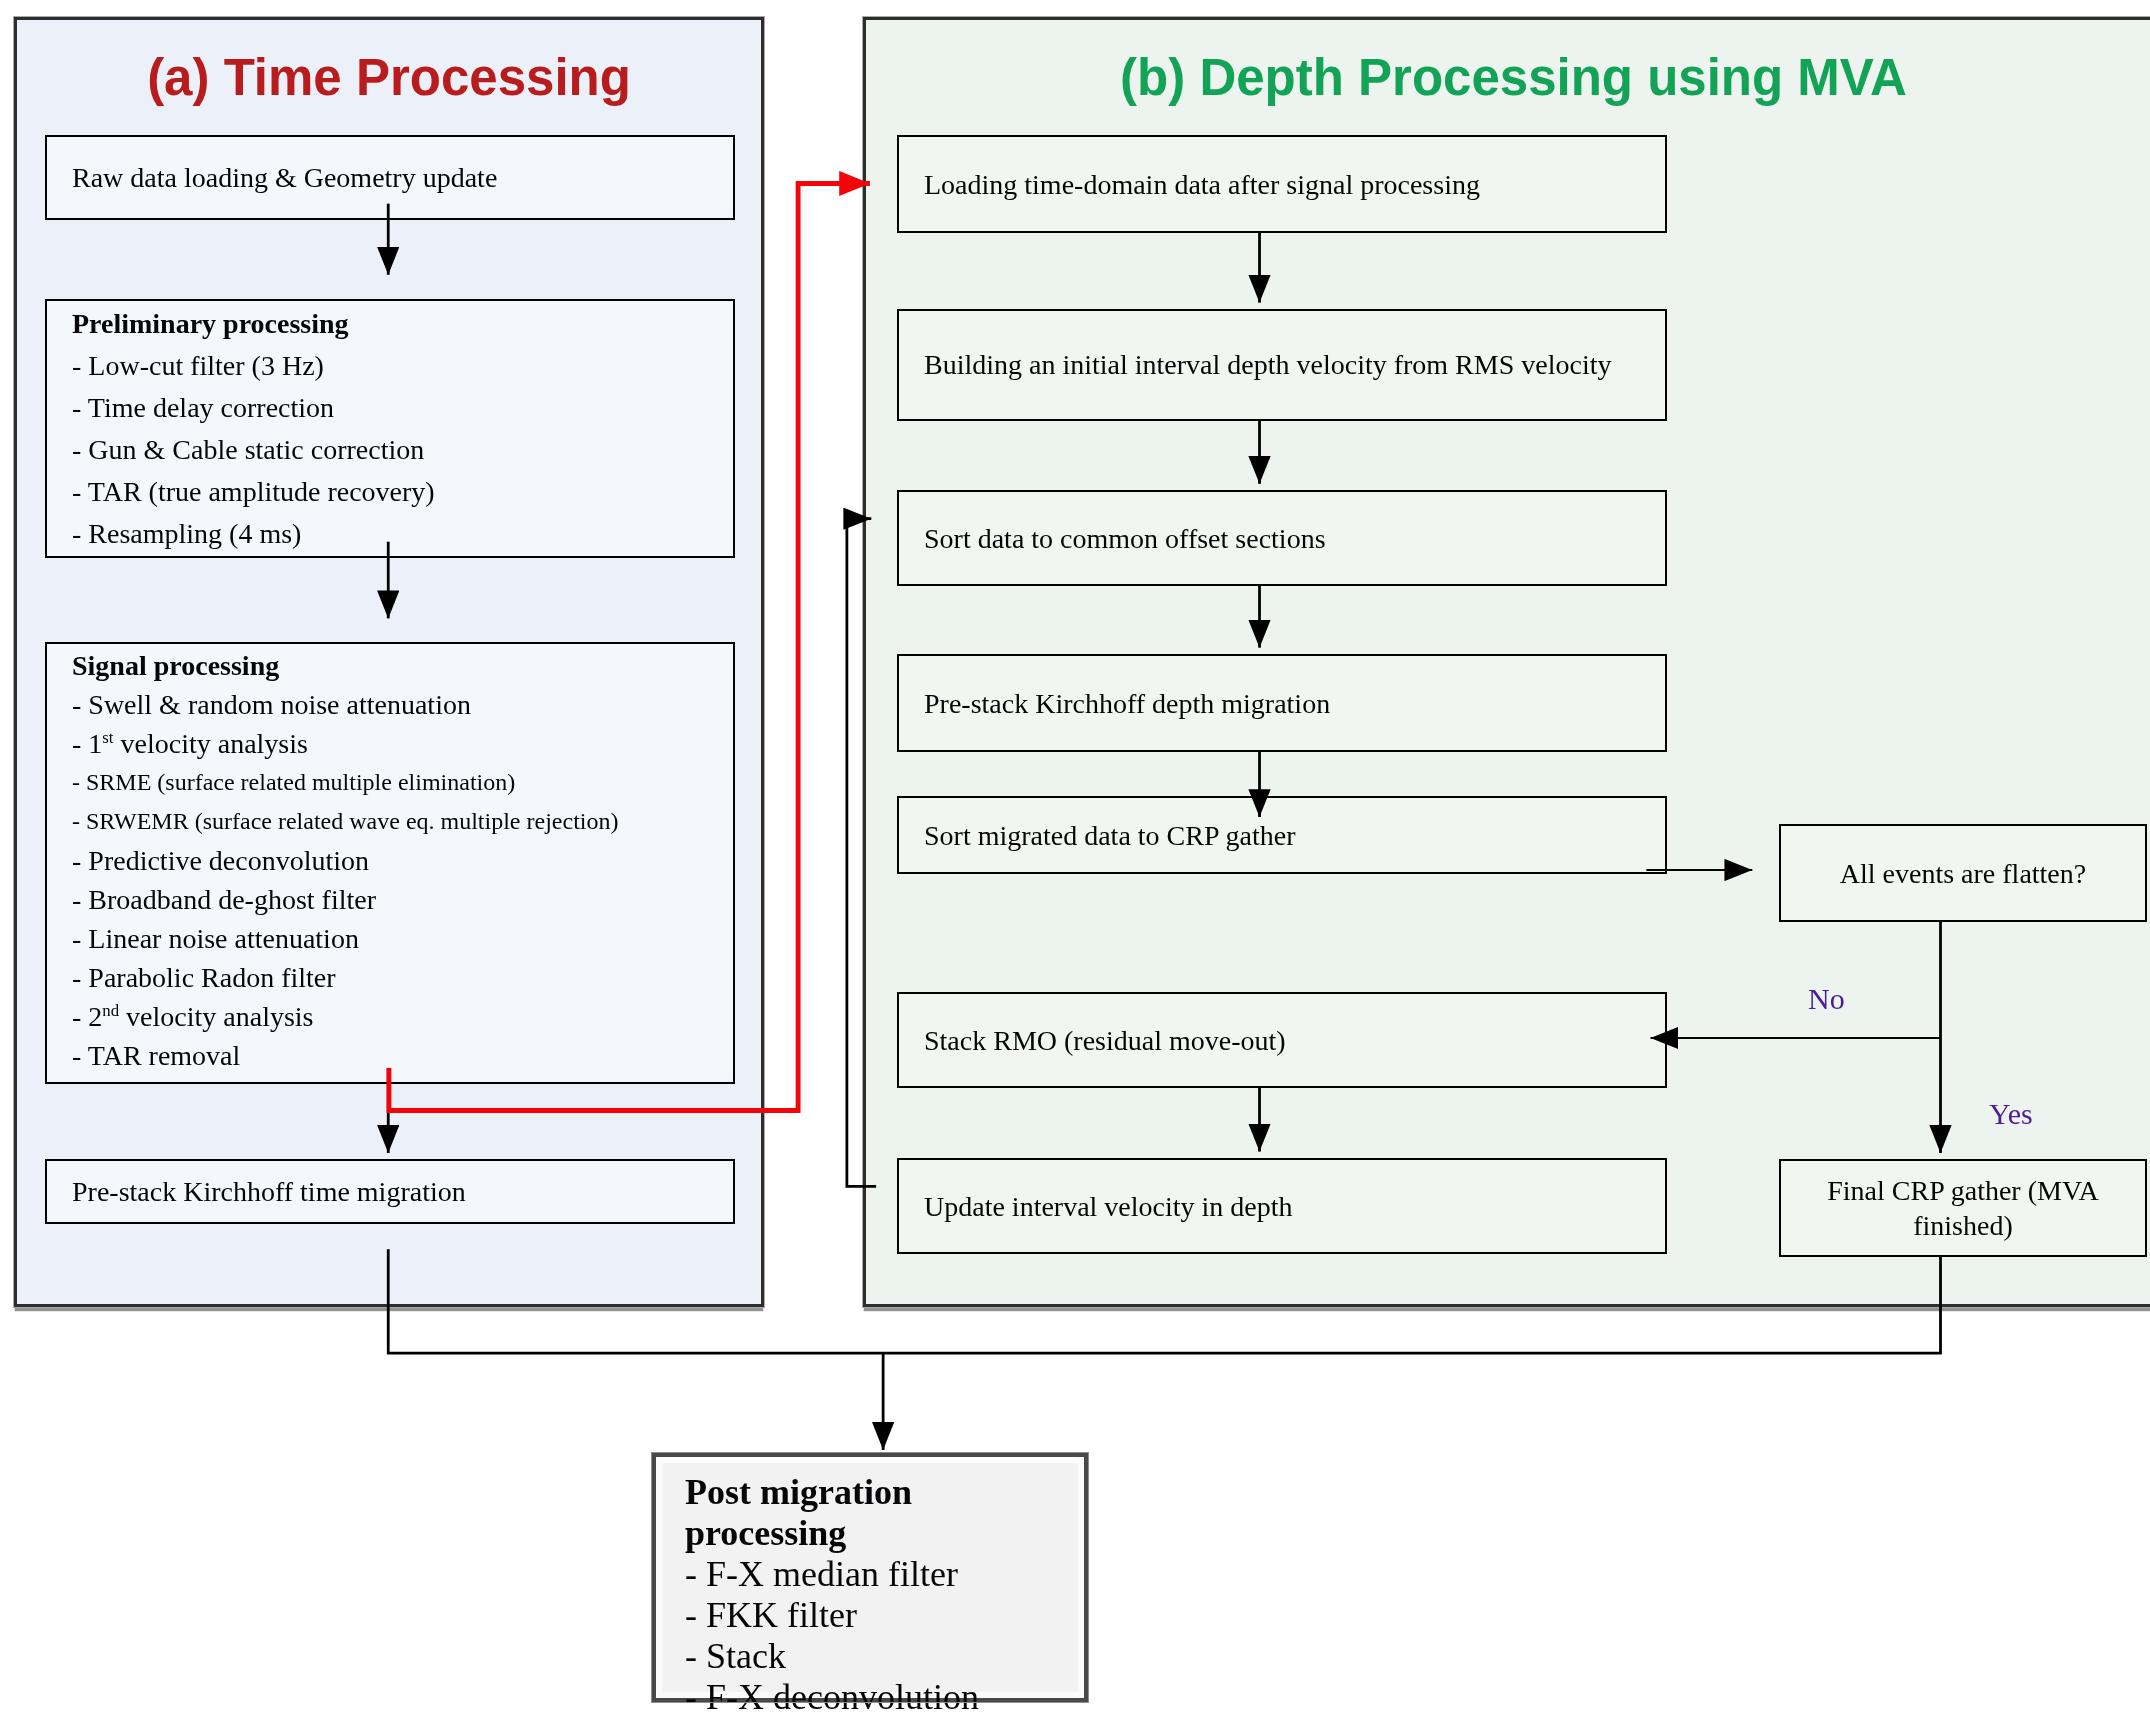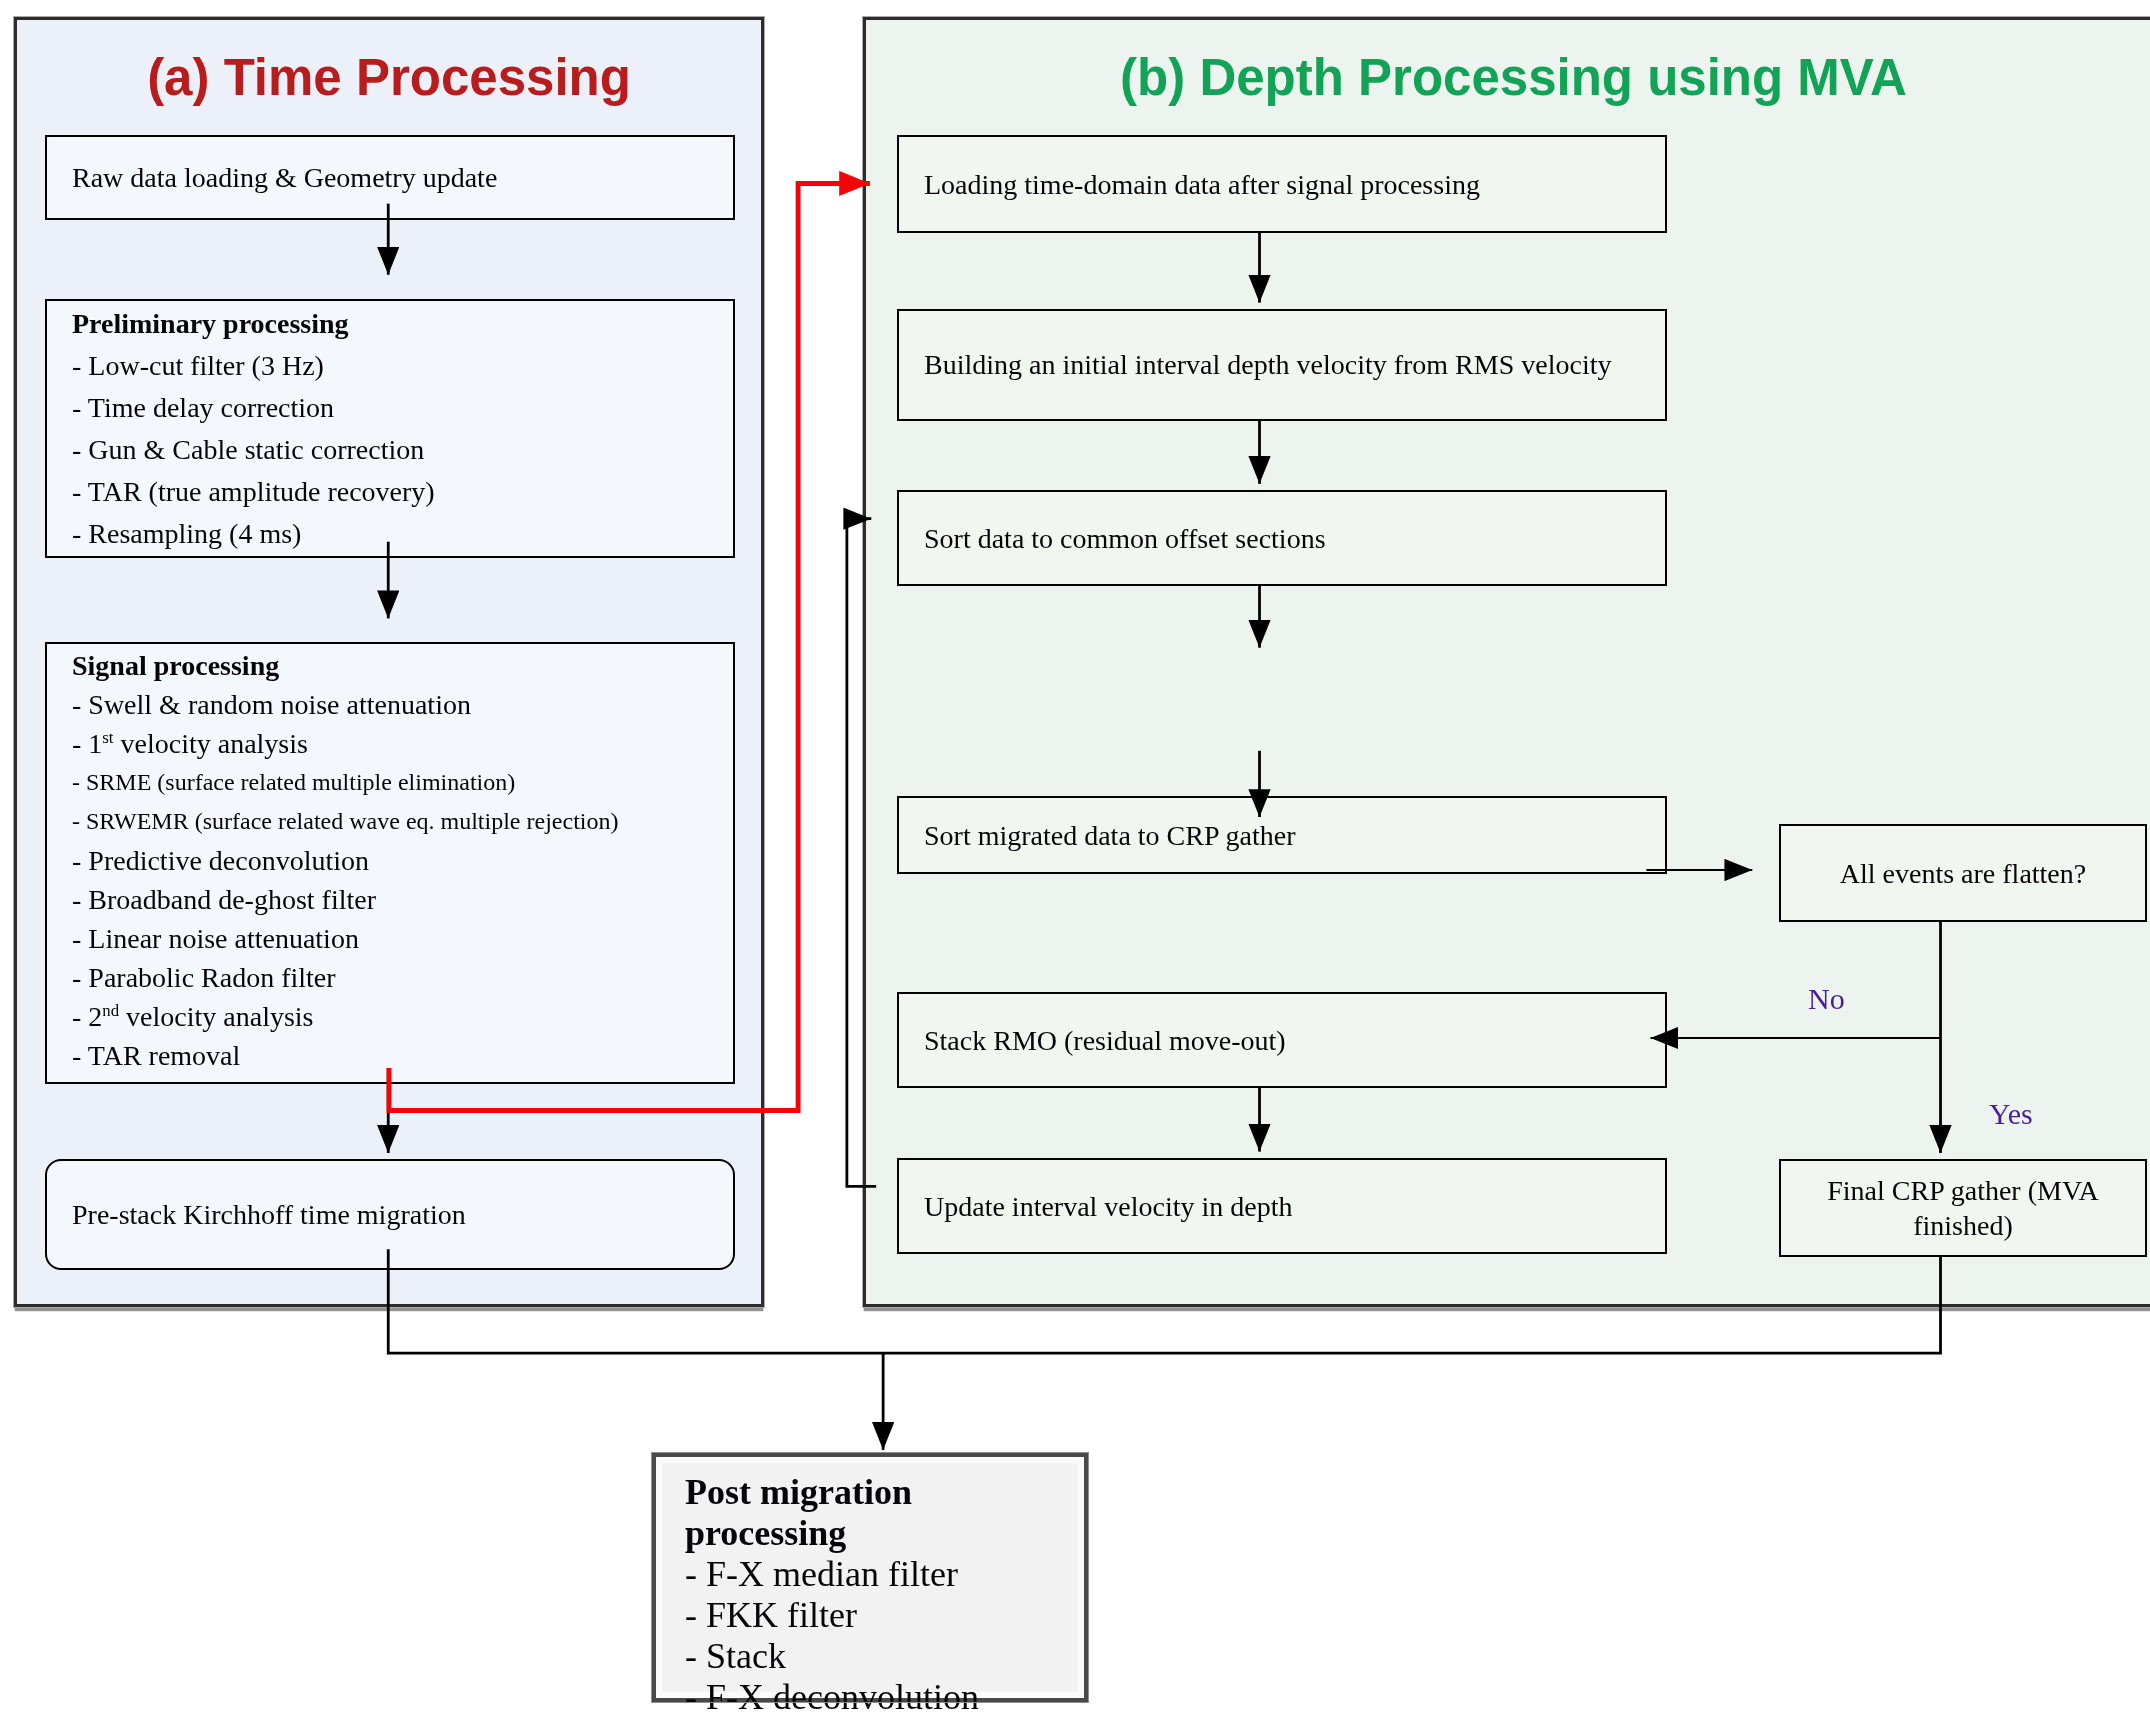--- a/index.html
+++ b/index.html
@@ -70,40 +70,43 @@
     <div class="sm">- SRME (surface related multiple elimination)</div>
     <div class="sm">- SRWEMR (surface related wave eq. multiple rejection)</div>
     <div>- Predictive deconvolution</div>
     <div>- Broadband de-ghost filter</div>
     <div>- Linear noise attenuation</div>
     <div>- Parabolic Radon filter</div>
     <div><span>- 2</span><sup>nd</sup><span> velocity analysis</span></div>
     <div>- TAR removal</div>
   </div>
 
-  <div class="box abox flex padl" style="left:28px;top:1139px;width:690px;height:111px;border-radius:16px;">
+  <div class="box abox flex padl" style="left:28px;top:1139px;width:690px;height:65px;">
     <span>Pre-stack Kirchhoff time migration</span>
   </div>
 </div>
 
 <div class="panel" id="panel-b">
   <div class="ptitle">(b) Depth Processing using MVA</div>
 
   <div class="box bbox flex padl" style="left:31px;top:115px;width:770px;height:98px;">
     <span>Loading time-domain data after signal processing</span>
   </div>
 
   <div class="box bbox flex padl" style="left:31px;top:289px;width:770px;height:112px;line-height:38px;">
     <span>Building an initial interval depth velocity from RMS velocity</span>
   </div>
 
   <div class="box bbox flex padl" style="left:31px;top:470px;width:770px;height:96px;">
     <span>Sort data to common offset sections</span>
   </div>
 
+  <div class="box bbox flex padl" style="left:31px;top:634px;width:770px;height:98px;">
+    <span>Pre-stack Kirchhoff depth migration</span>
+  </div>
 
   <div class="box bbox flex padl" style="left:31px;top:776px;width:770px;height:78px;">
     <span>Sort migrated data to CRP gather</span>
   </div>
 
   <div class="box bbox flex padl" style="left:31px;top:972px;width:770px;height:96px;">
     <span>Stack RMO (residual move-out)</span>
   </div>
 
   <div class="box bbox flex padl" style="left:31px;top:1138px;width:770px;height:96px;">

